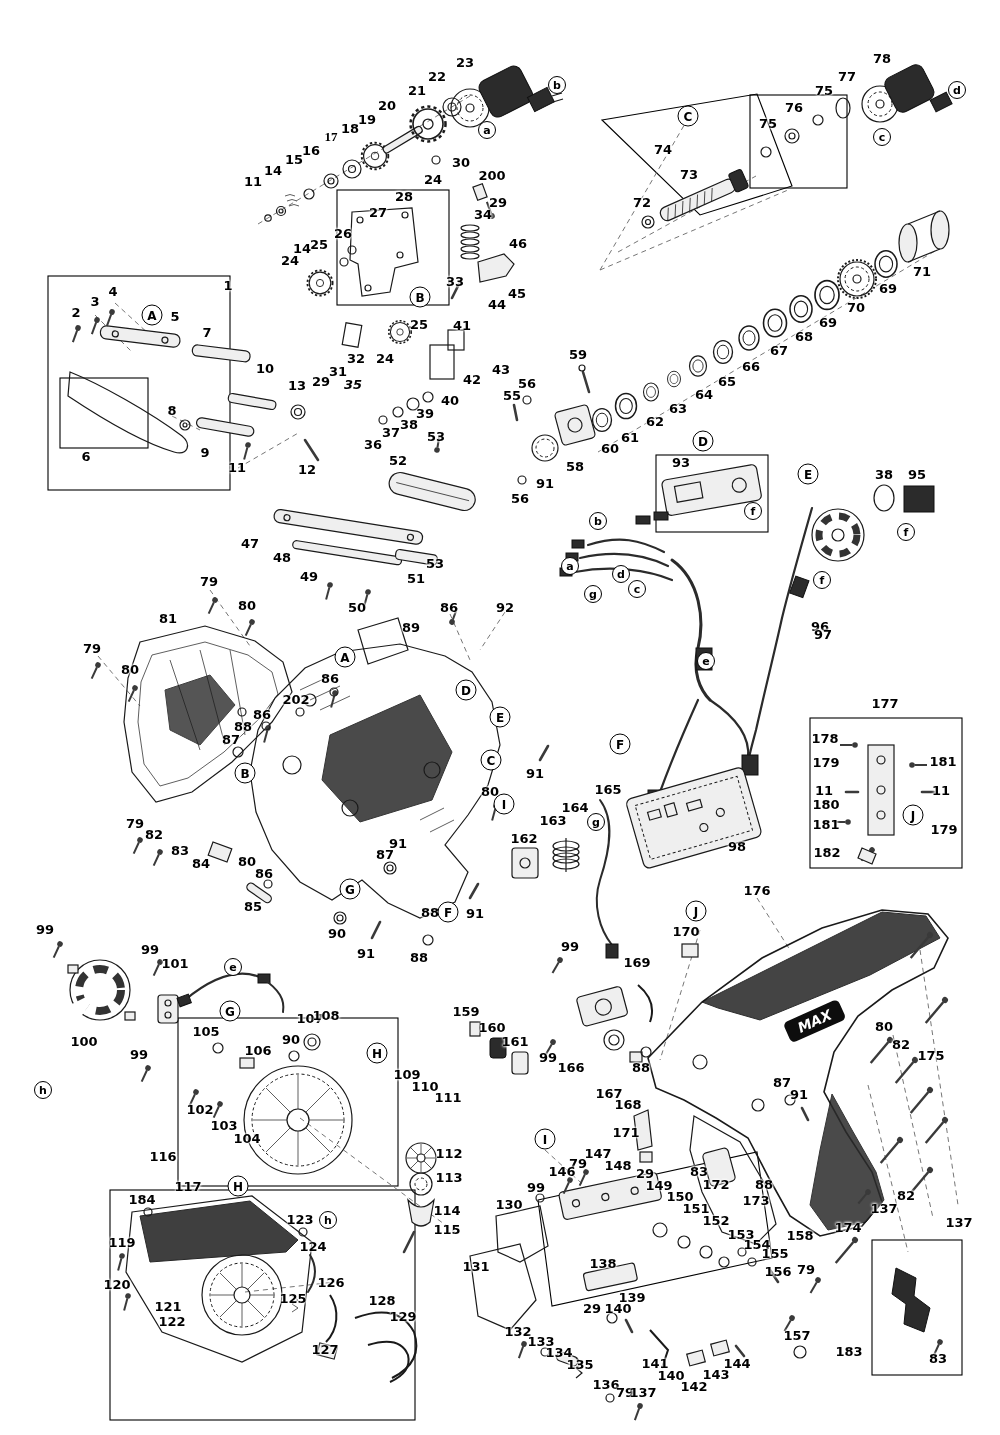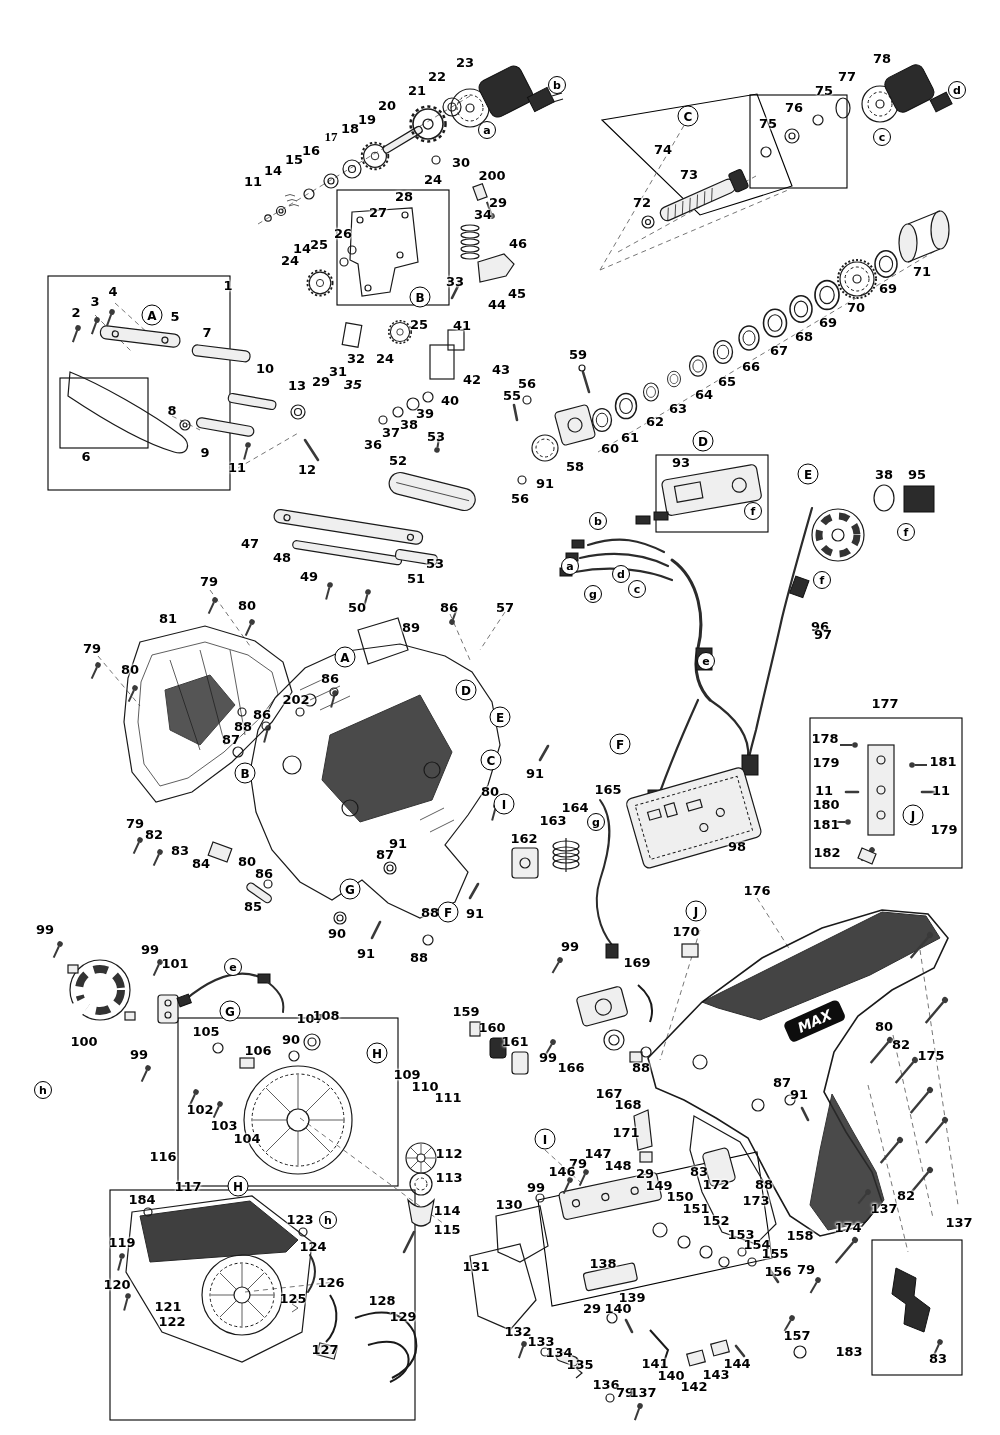--- a/index.html
+++ b/index.html
@@ -682,21 +682,21 @@
       <span class="part-label" style="left: 681px; top: 462px;">93</span>
       <span class="part-label" style="left: 884px; top: 474px;">38</span>
       <span class="part-label" style="left: 917px; top: 474px;">95</span>
       <span class="part-label" style="left: 780px; top: 626px; margin-left: 40px;">96</span>
       <span class="part-label" style="left: 823px; top: 634px; text-align: right;">97</span>
       <span class="part-label" style="left: 737px; top: 846px;">98</span>
       <span class="part-label" style="left: 209px; top: 581px;">79</span>
       <span class="part-label" style="left: 247px; top: 605px;">80</span>
       <span class="part-label" style="left: 168px; top: 618px;">81</span>
       <span class="part-label" style="left: 449px; top: 607px;">86</span>
-      <span class="part-label" style="left: 505px; top: 607px;">57</span>
+      <span class="part-label" style="left: 505px; top: 607px;">92</span>
       <span class="part-label" style="left: 411px; top: 627px;">89</span>
       <span class="part-label" style="left: 92px; top: 648px;">79</span>
       <span class="part-label" style="left: 130px; top: 669px;">80</span>
       <span class="part-label" style="left: 330px; top: 678px;">86</span>
       <span class="part-label" style="left: 296px; top: 699px;">202</span>
       <span class="part-label" style="left: 262px; top: 714px;">86</span>
       <span class="part-label" style="left: 243px; top: 726px;">88</span>
       <span class="part-label" style="left: 231px; top: 739px;">87</span>
       <span class="part-label" style="left: 535px; top: 773px;">91</span>
       <span class="part-label" style="left: 490px; top: 791px;">80</span>

